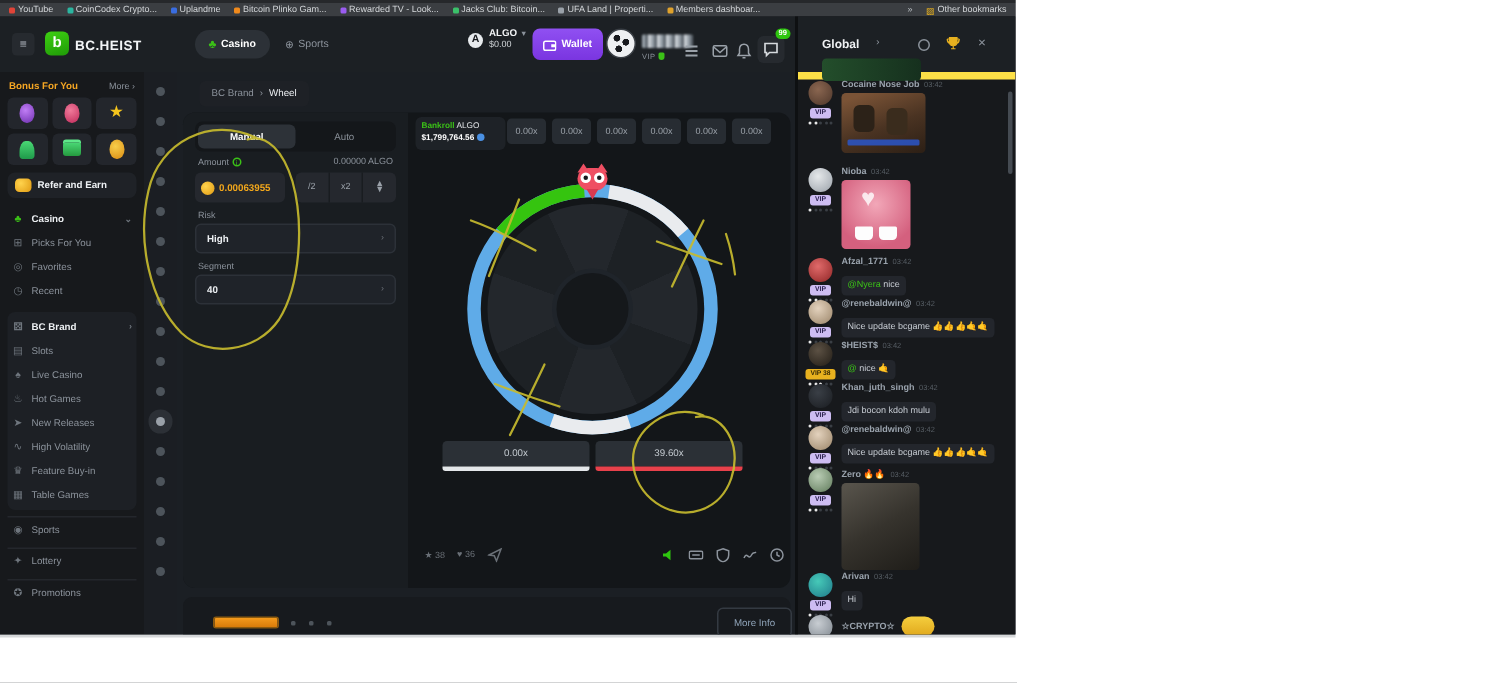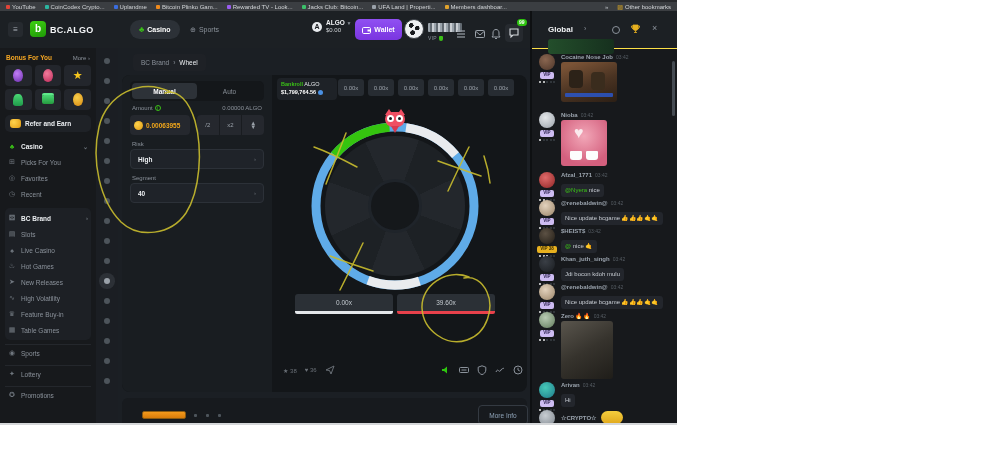--- a/index.html
+++ b/index.html
@@ -106,21 +106,21 @@
   .tbar .sp{flex:1;}
   .ticon{width:10px;height:10px;}
   
   .foot{position:absolute;left:4px;top:350px;width:405px;height:25px;background:#171a1e;border-radius:6px 6px 0 0;}
   .opill{position:absolute;left:20px;top:13px;width:44px;height:8px;background:linear-gradient(180deg,#f49a1c,#d97c0a);border-radius:2px;border:1px solid #8a5a10;box-sizing:border-box;}
   .fdots{position:absolute;left:72px;top:16px;display:flex;gap:9px;}
   .fdots b{width:3px;height:3px;background:#4d545b;border-radius:1px;}
   .moreinfo{position:absolute;left:356px;top:7px;width:48px;height:18px;border:1px solid #343a42;border-radius:4px;color:#8fa3b8;font-size:6.5px;display:flex;align-items:center;justify-content:center;}
   
   .chat{position:absolute;left:530px;top:11px;width:147px;height:412px;background:#17191c;border-left:2px solid #0e1012;box-sizing:border-box;}
-  .chathd{position:absolute;left:0;top:0;width:100%;height:37px;background:#1c2024;border-bottom:1px solid #fde047;}
+  .chathd{position:absolute;left:0;top:0;width:100%;height:37px;background:#1c2024;border-bottom:5px solid #fde047;}
   .chname{position:absolute;left:16px;top:14px;font-size:8px;font-weight:bold;color:#f0f2f4;}
   .charr{position:absolute;left:52px;top:14px;font-size:7px;color:#8b929b;}
   .chring{position:absolute;left:80px;top:15px;width:8px;height:8px;border:1px solid #8b929b;border-radius:50%;box-sizing:border-box;}
   .chx{position:absolute;left:120px;top:12px;font-size:9px;color:#8b929b;}
   .banner{position:absolute;left:16px;top:28px;width:66px;height:15px;border-radius:3px;background:linear-gradient(90deg,#234e2b,#16301e);}
   .scrollb{position:absolute;left:140px;top:50px;width:3px;height:55px;background:#454b52;border-radius:2px;}
   .msg{position:absolute;left:6px;display:flex;gap:5px;}
   .mava{width:18px;display:flex;flex-direction:column;align-items:center;gap:2px;flex-shrink:0;}
   .ava{width:16px;height:16px;border-radius:50%;background:#555;}
   .a1{background:radial-gradient(circle at 40% 35%,#8a6650,#4d362a);}
@@ -195,21 +195,21 @@
     <span class="bmmore">»</span>
     <span class="bmit">
           <span class="folder">▨</span>
           <span>Other bookmarks</span>
         </span>
   </div>
 
   <div class="hd">
     <div class="burger">≡</div>
     <div class="logoic">b</div>
-    <div class="logotx">BC.ALGO</div>
+    <div class="logotx">BC.HEIST</div>
     <div class="pill-casino">
           <span class="clover">♣</span>
           <span>Casino</span>
         </div>
     <div class="pill-sports">
           <span>⊕</span>
           <span>Sports</span>
         </div>
     <div class="cur">
       <span class="coinA">A</span>

